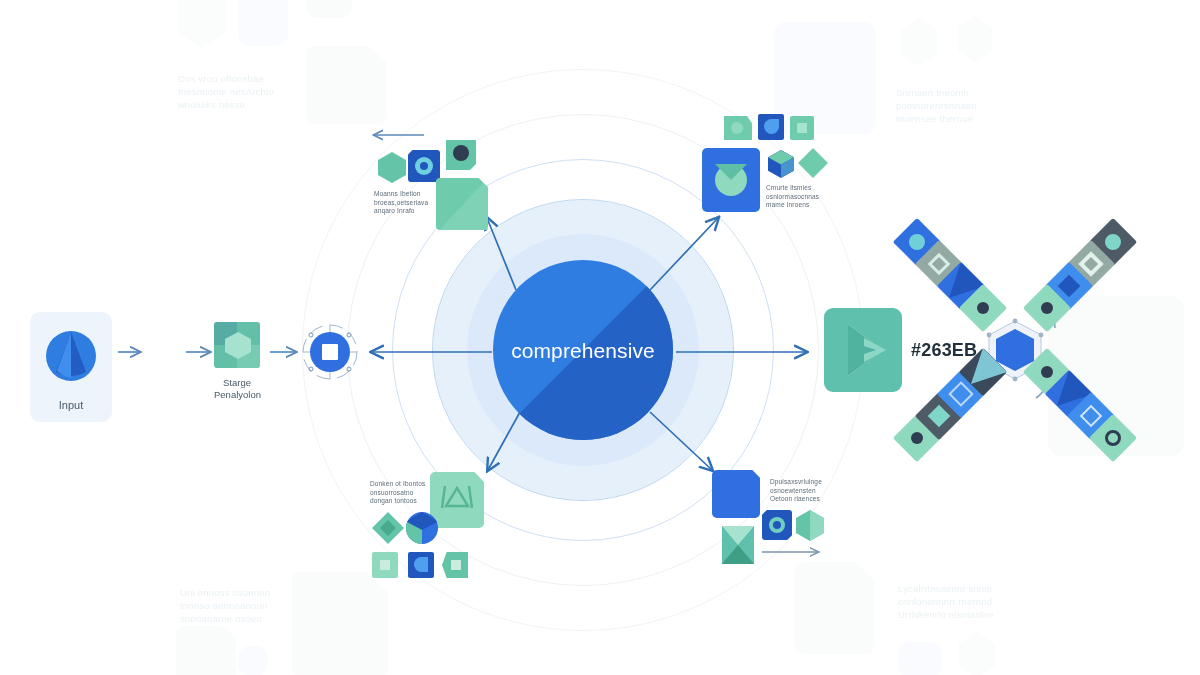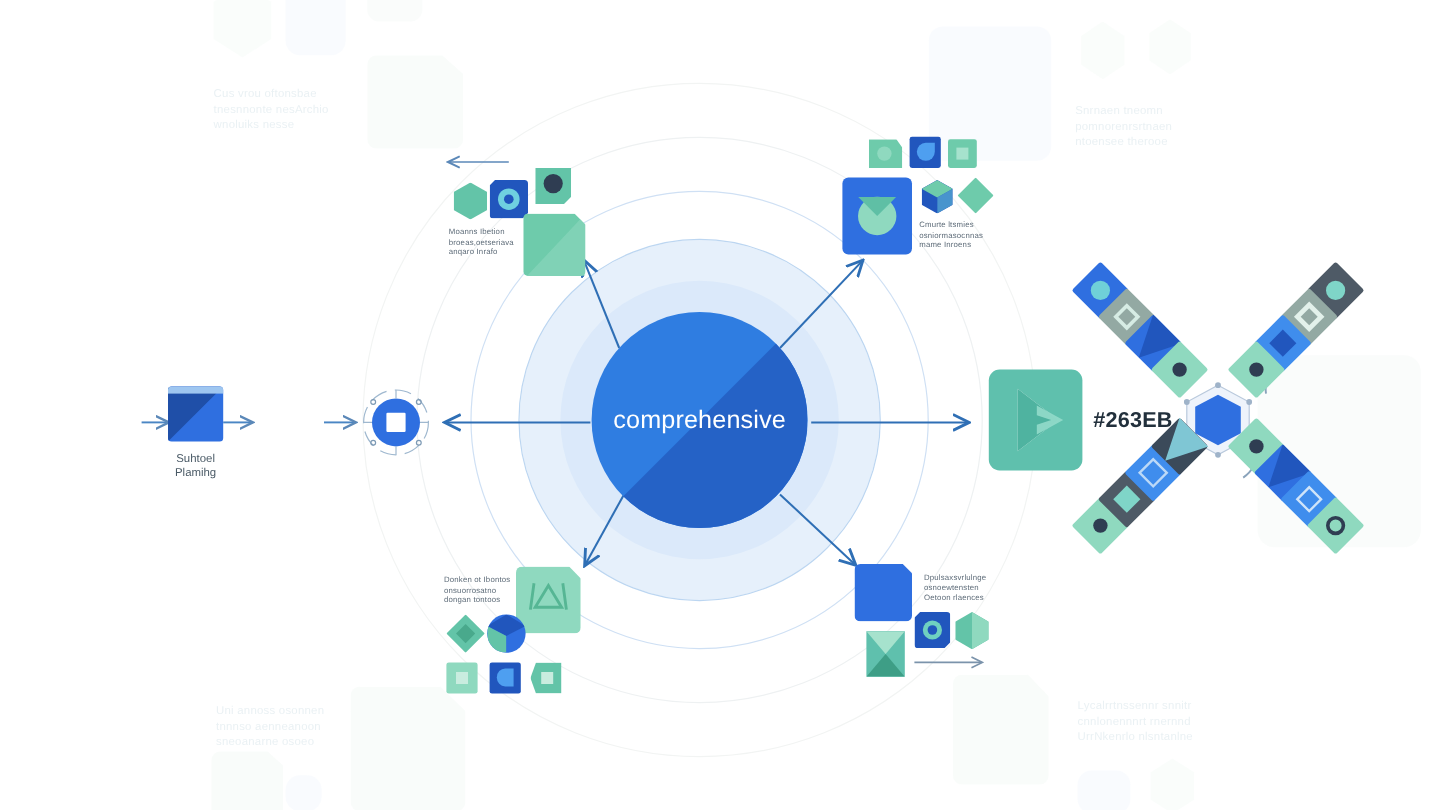--- a/index.html
+++ b/index.html
@@ -147,32 +147,43 @@
     <path d="M1065,394 q-12,-8 -10,-22" fill="none" stroke="#8aa3bb" stroke-width="1.6"></path>
   </svg>
 
   <div class="core">
     <div class="dark"></div>
   </div>
   <div class="core-label">
     <div>comprehensive</div>
   </div>
 
-
-  <div class="pipe-node" style="left:140px;top:322px;width:46px;">
-    <div class="cube" style="width:46px;height:46px;background:#2f6fe0;">
-      <div style="position:absolute;inset:0;background:#1f4fa8;clip-path:polygon(0 0,100% 0,0 100%);"></div>
-      <div style="position:absolute;left:0;top:0;right:0;height:6px;background:#9ec6f0;"></div>
+  <div class="pipe-node" style="left:30px;top:312px;width:82px;">
+    <div class="tile-soft" style="width:82px;height:110px;position:relative;">
+      <svg width="82" height="82" viewBox="0 0 82 82" style="position:absolute;left:0;top:4px;">
+        <circle cx="41" cy="40" r="25" fill="#2f7de1"></circle>
+        <path d="M41 16 L56 56 Q41 64 26 56 Z" fill="#2156bd" opacity=".85"></path>
+        <path d="M41 16 L41 62 Q33 60 27 55 Z" fill="#3f8ded"></path>
+      </svg>
+      <div class="pipe-cap" style="position:absolute;left:0;right:0;top:78px;font-size:11px;">Input</div>
+    </div>
+  </div>
+
+
+  <div class="pipe-node" style="left:214px;top:322px;width:46px;">
+    <div style="width:46px;height:46px;background:#63bfa8;border-radius:3px;position:relative;overflow:hidden;">
+      <div style="position:absolute;left:0;top:0;width:50%;height:50%;background:#4f9fa3;opacity:.6;"></div>
+      <div style="position:absolute;left:50%;top:50%;width:50%;height:50%;background:#7fd0b6;opacity:.7;"></div>
+      <div style="position:absolute;left:11px;top:10px;width:26px;height:27px;background:#a6e2cd;clip-path:polygon(50% 0,100% 26%,100% 74%,50% 100%,0 74%,0 26%);"></div>
     </div>
     <div class="pipe-cap">
-      <div>Suhtoel</div>
-      <div>Plamihg</div>
-    </div>
-  </div>
-
+      <div>Starge</div>
+      <div>Penalyolon</div>
+    </div>
+  </div>
 
   <div class="reticle">
     <svg width="58" height="58" viewBox="0 0 58 58">
       <circle cx="29" cy="29" r="27" fill="none" stroke="#9fb8cf" stroke-width="1" stroke-dasharray="14 7"></circle>
       <circle cx="29" cy="29" r="20" fill="#2f6fe0"></circle>
       <rect x="21" y="21" width="16" height="16" fill="#fff" rx="1"></rect>
       <path d="M29 9 L29 2 M29 49 L29 56 M9 29 L2 29 M49 29 L56 29" stroke="#9fb8cf" stroke-width="1"></path>
       <circle cx="10" cy="12" r="2" fill="none" stroke="#7d9ab5" stroke-width="1"></circle>
       <circle cx="48" cy="12" r="2" fill="none" stroke="#7d9ab5" stroke-width="1"></circle>
       <circle cx="10" cy="46" r="2" fill="none" stroke="#7d9ab5" stroke-width="1"></circle>

